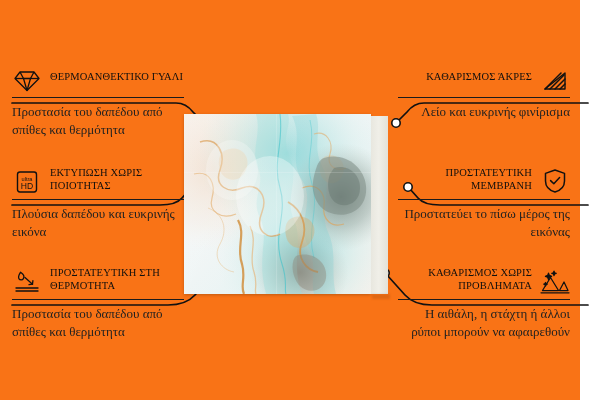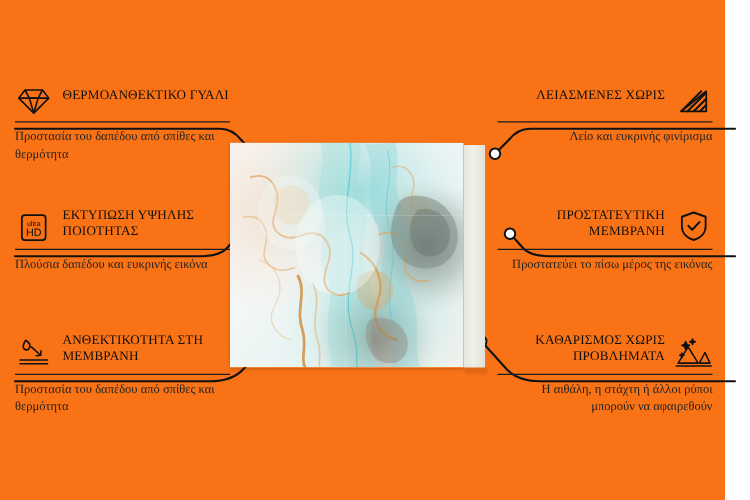--- a/index.html
+++ b/index.html
@@ -91,21 +91,21 @@
     font-weight: 400;
   }
   .f-rule {
     height: 1px;
     background: #1b1b1b;
     margin: 5px 0 5px 0;
     width: 100%;
   }
   .f-desc {
     font-family: "Liberation Serif", serif;
-    font-size: 10px;
+    font-size: 13px;
     line-height: 1.42;
     color: #232220;
   }
 
   
   #feat-heat-glass      { top: 62px; }
   #feat-print-quality   { top: 164px; }
   #feat-heat-resistance { top: 264px; }
   #feat-polished-edges  { top: 62px; }
   #feat-protective-film { top: 164px; }
@@ -244,59 +244,59 @@
 
   <div class="feature left" id="feat-print-quality">
     <div class="f-head">
       <span class="f-icon">
         <svg width="26" height="24" viewBox="0 0 26 24">
           <rect x="3.5" y="2" width="19" height="20" rx="2.4" ry="2.4" fill="none" stroke="#111" stroke-width="1.4"></rect>
           <text x="13" y="10.6" font-family="Liberation Sans, sans-serif" font-size="5.6" text-anchor="middle" fill="#111">ultra</text>
           <text x="13" y="19" font-family="Liberation Sans, sans-serif" font-size="8.6" text-anchor="middle" fill="#111">HD</text>
         </svg>
       </span>
-      <span class="f-title">ΕΚΤΥΠΩΣΗ ΥΨΗΛΗΣ ΠΟΙΟΤΗΤΑΣ</span>
+      <span class="f-title">ΕΚΤΥΠΩΣΗ ΧΩΡΙΣ ΠΟΙΟΤΗΤΑΣ</span>
     </div>
     <div class="f-rule"></div>
     <div class="f-desc">Πλούσια δαπέδου και ευκρινής εικόνα</div>
   </div>
 
   <div class="feature left" id="feat-heat-resistance">
     <div class="f-head">
       <span class="f-icon">
         <svg width="28" height="24" viewBox="0 0 28 24">
           <g fill="none" stroke="#111" stroke-width="1.3" stroke-linejoin="round" stroke-linecap="round">
             <path d="M7.6,2.2 C10.6,4.2 11.6,6.6 10.4,8.6 C9.4,10.3 7,10.3 6,8.8 C5,7.3 5.8,5 7.6,2.2 Z"></path>
             <path d="M12,7.5 L19.5,14.2"></path>
             <path d="M19.5,14.2 L19.9,10.6 M19.5,14.2 L16,14.6"></path>
             <path d="M3,18 H25"></path>
             <path d="M3,21 H25"></path>
           </g>
         </svg>
       </span>
-      <span class="f-title">ΑΝΘΕΚΤΙΚΟΤΗΤΑ ΣΤΗ ΜΕΜΒΡΑΝΗ</span>
+      <span class="f-title">ΠΡΟΣΤΑΤΕΥΤΙΚΗ ΣΤΗ ΘΕΡΜΟΤΗΤΑ</span>
     </div>
     <div class="f-rule"></div>
     <div class="f-desc">Προστασία του δαπέδου από σπίθες και θερμότητα</div>
   </div>
 
   <div class="feature right" id="feat-polished-edges">
     <div class="f-head">
       <span class="f-icon">
         <svg width="26" height="22" viewBox="0 0 26 22">
           <g stroke="#111" stroke-width="1.5" stroke-linecap="round">
             <path d="M3,19 L19,3"></path>
             <path d="M8,19 L22,5"></path>
             <path d="M13,19 L23,9"></path>
             <path d="M18,19 L23,14"></path>
             <path d="M3,19 H23 V3 Z" fill="none" stroke-width="1.4" stroke-linejoin="round"></path>
           </g>
         </svg>
       </span>
-      <span class="f-title">ΛΕΙΑΣΜΕΝΕΣ ΧΩΡΙΣ</span>
+      <span class="f-title">ΚΑΘΑΡΙΣΜΟΣ ΆΚΡΕΣ</span>
     </div>
     <div class="f-rule"></div>
     <div class="f-desc">Λείο και ευκρινής φινίρισμα</div>
   </div>
 
   <div class="feature right" id="feat-protective-film">
     <div class="f-head">
       <span class="f-icon">
         <svg width="24" height="26" viewBox="0 0 24 26">
           <g fill="none" stroke="#111" stroke-width="1.5" stroke-linejoin="round" stroke-linecap="round">

